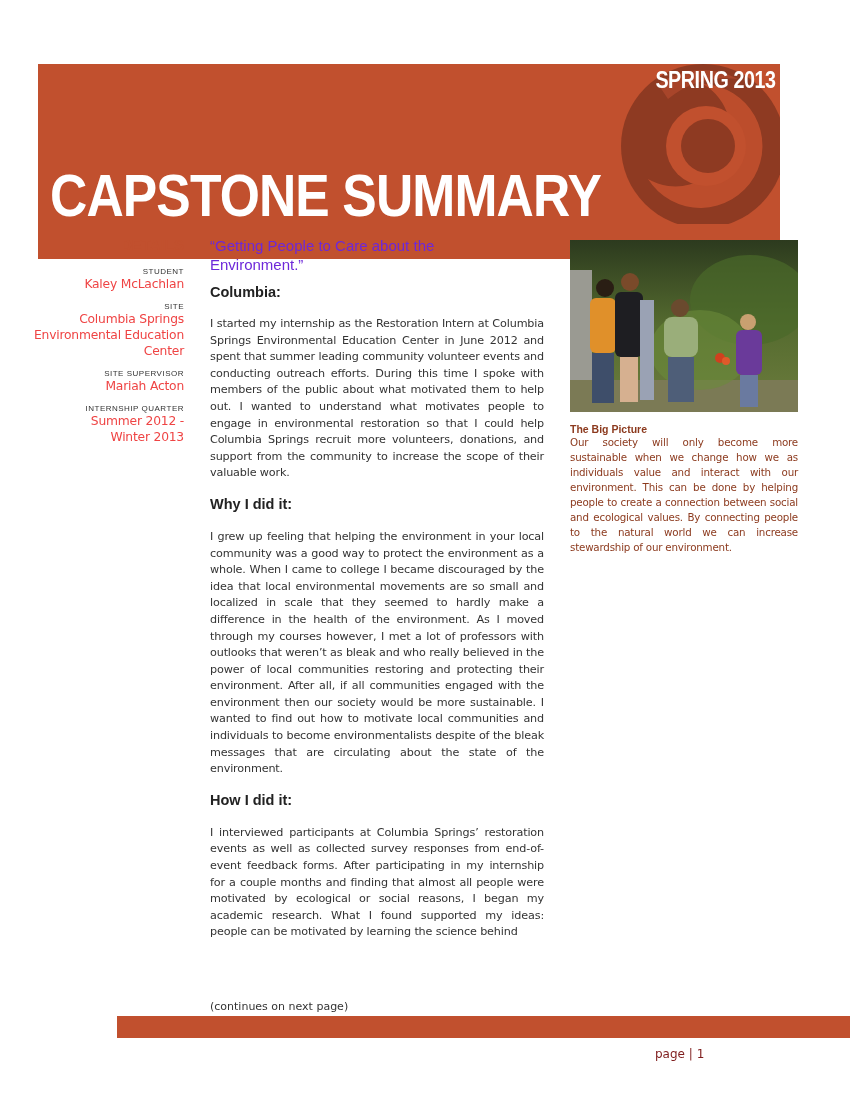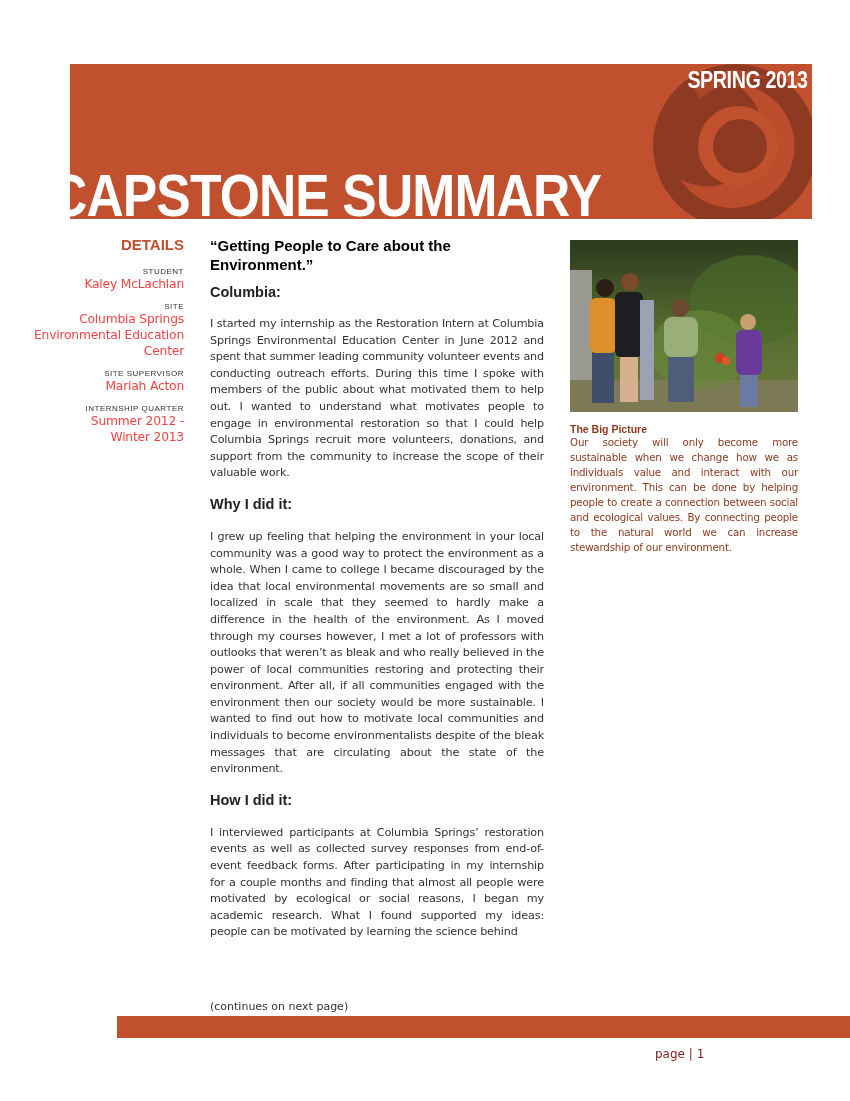--- a/index.html
+++ b/index.html
@@ -1,40 +1,40 @@
 <!DOCTYPE html>
 <html><head>
 <meta charset="utf-8">
 <style>
   html, body { margin: 0; padding: 0; background: #ffffff; }
   body { width: 850px; height: 1101px; position: relative; overflow: hidden;
          font-family: "DejaVu Sans", sans-serif; color: #2a2a2a; }
 
-  .header-band { position: absolute; left: 70px; top: 64px; width: 742px; height: 155px;
+  .header-band { position: absolute; left: 38px; top: 64px; width: 742px; height: 195px;
                  background: #c1502e; overflow: hidden; }
   .swirl { position: absolute; left: 560px; top: 0; width: 190px; height: 160px; }
   .season { position: absolute; right: 4px; top: 2px; color: #ffffff;
             font-family: "Liberation Sans", sans-serif; font-weight: bold;
             font-size: 24px; letter-spacing: -0.5px; transform: scaleX(0.82); transform-origin: right top; }
   .main-title { position: absolute; left: 50px; top: 166px; color: #ffffff;
                 font-family: "Liberation Sans", sans-serif; font-weight: bold;
                 font-size: 60px; line-height: 60px; letter-spacing: -1px;
                 transform: scaleX(0.86); transform-origin: left top; white-space: nowrap; }
 
   .sidebar { position: absolute; left: 28px; top: 236px; width: 156px; text-align: right; }
   .sidebar .details-head { color: #c1502e; font-family: "Liberation Sans", sans-serif;
                            font-weight: bold; font-size: 15px; margin-bottom: 14px; }
   .sidebar .lbl { font-family: "Liberation Sans", sans-serif; font-size: 8px; letter-spacing: 0.5px;
                   color: #333; margin-top: 10px; }
   .sidebar .val { font-size: 12.3px; color: #ef4444; line-height: 16px; letter-spacing: -0.2px; }
   .sidebar .sub { font-size: 9px; font-style: italic; color: #333; line-height: 12px; }
 
   .content { position: absolute; left: 210px; top: 236px; width: 334px; }
-  .content .quote-title { font-family: "Liberation Sans", sans-serif; font-weight: bold;
-                          font-size: 15px; line-height: 19px; color: #000000; }
+  .content .quote-title { font-family: "Liberation Sans", sans-serif; font-weight: normal;
+                          font-size: 15px; line-height: 19px; color: #6d28d9; }
   .content h3 { font-family: "Liberation Sans", sans-serif; font-weight: bold; font-size: 14.5px;
                 margin: 0; color: #222; }
   .content p { font-size: 11.2px; line-height: 16.6px; text-align: justify; margin: 0;
                color: #333; letter-spacing: -0.15px; }
 
   .photo { position: absolute; left: 570px; top: 240px; width: 228px; height: 172px; overflow: hidden; }
   .caption { position: absolute; left: 570px; top: 423px; width: 228px; color: #8c3a1e; }
   .caption .cap-title { font-family: "Liberation Sans", sans-serif; font-weight: bold; font-size: 10.5px; }
   .caption .cap-text { font-size: 10.3px; line-height: 15px; text-align: justify; letter-spacing: -0.2px; }
 

